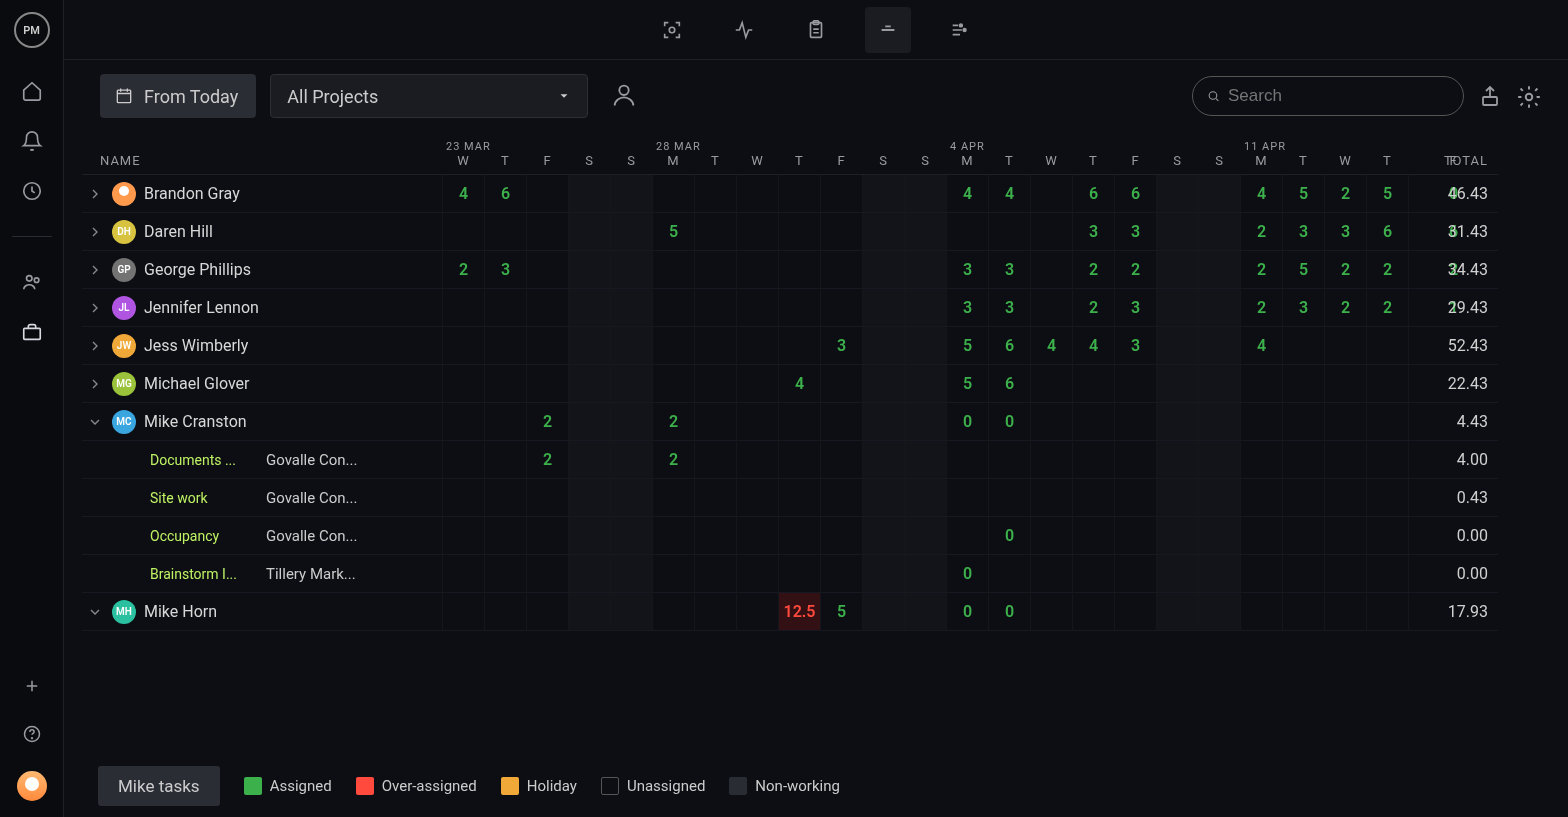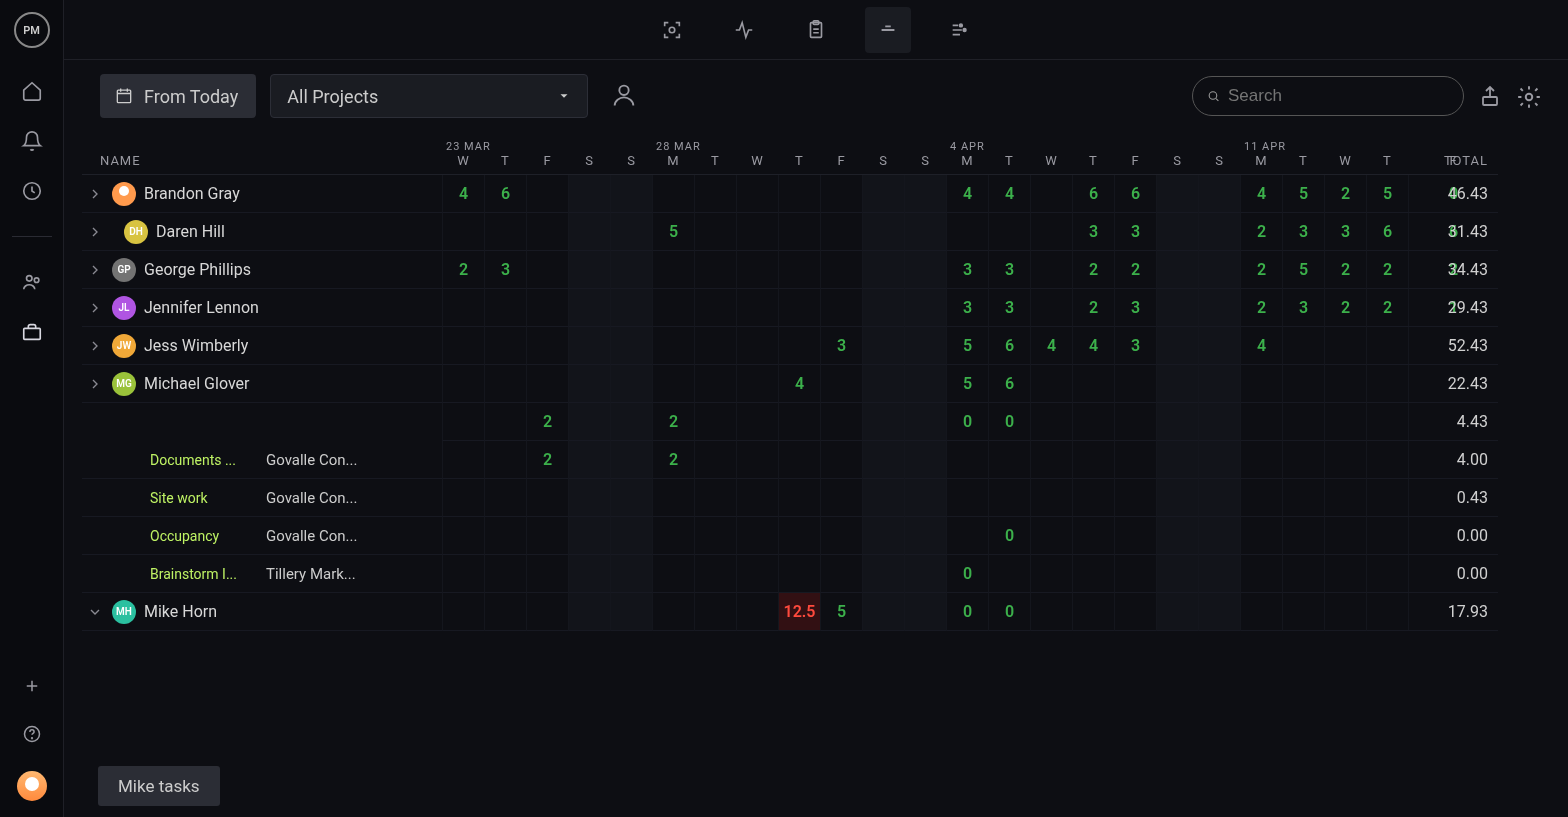--- a/index.html
+++ b/index.html
@@ -396,21 +396,21 @@
           <div class="cell" style="grid-area: 3 / 23;">2</div>
           <div class="cell" style="grid-area: 3 / 24;">5</div>
           <div class="cell" style="grid-area: 3 / 25;">0</div>
           <div class="total-cell" style="grid-area: 3 / 25;">46.43</div>
           <div class="row-name" style="grid-area: 4 / 1;">
             <div class="chevron">
               <svg viewBox="0 0 24 24" width="16" height="16" fill="none" stroke="currentColor" stroke-width="2">
                 <path d="M9 6l6 6-6 6"></path>
               </svg>
             </div>
-            <div class="avatar" style="background: rgb(216, 195, 65); margin-left: 12px;">DH</div>
+            <div class="avatar" style="background: rgb(216, 195, 65);">DH</div>
             <div class="person-name">Daren Hill</div>
           </div>
           <div class="cell" style="grid-area: 4 / 2;"></div>
           <div class="cell" style="grid-area: 4 / 3;"></div>
           <div class="cell" style="grid-area: 4 / 4;"></div>
           <div class="cell wk" style="grid-area: 4 / 5;"></div>
           <div class="cell wk" style="grid-area: 4 / 6;"></div>
           <div class="cell" style="grid-area: 4 / 7;">5</div>
           <div class="cell" style="grid-area: 4 / 8;"></div>
           <div class="cell" style="grid-area: 4 / 9;"></div>
@@ -560,20 +560,29 @@
           <div class="cell" style="grid-area: 8 / 17;"></div>
           <div class="cell" style="grid-area: 8 / 18;"></div>
           <div class="cell wk" style="grid-area: 8 / 19;"></div>
           <div class="cell wk" style="grid-area: 8 / 20;"></div>
           <div class="cell" style="grid-area: 8 / 21;"></div>
           <div class="cell" style="grid-area: 8 / 22;"></div>
           <div class="cell" style="grid-area: 8 / 23;"></div>
           <div class="cell" style="grid-area: 8 / 24;"></div>
           <div class="cell" style="grid-area: 8 / 25;"></div>
           <div class="total-cell" style="grid-area: 8 / 25;">22.43</div>
+          <div class="row-name" style="grid-area: 9 / 1;">
+            <div class="chevron">
+              <svg viewBox="0 0 24 24" width="16" height="16" fill="none" stroke="currentColor" stroke-width="2">
+                <path d="M6 9l6 6 6-6"></path>
+              </svg>
+            </div>
+            <div class="avatar" style="background: rgb(58, 166, 224);">MC</div>
+            <div class="person-name">Mike Cranston</div>
+          </div>
           <div class="cell" style="grid-area: 9 / 2;"></div>
           <div class="cell" style="grid-area: 9 / 3;"></div>
           <div class="cell" style="grid-area: 9 / 4;">2</div>
           <div class="cell wk" style="grid-area: 9 / 5;"></div>
           <div class="cell wk" style="grid-area: 9 / 6;"></div>
           <div class="cell" style="grid-area: 9 / 7;">2</div>
           <div class="cell" style="grid-area: 9 / 8;"></div>
           <div class="cell" style="grid-area: 9 / 9;"></div>
           <div class="cell" style="grid-area: 9 / 10;"></div>
           <div class="cell" style="grid-area: 9 / 11;"></div>
@@ -740,15 +749,37 @@
           <div class="cell" style="grid-area: 14 / 22;"></div>
           <div class="cell" style="grid-area: 14 / 23;"></div>
           <div class="cell" style="grid-area: 14 / 24;"></div>
           <div class="cell" style="grid-area: 14 / 25;"></div>
           <div class="total-cell" style="grid-area: 14 / 25;">17.93</div>
         </div>
     </div>
 
     <div class="footer">
       <div class="btn-show-tasks">Mike tasks</div>
+      <div id="legend" style="display:flex; gap:24px;">
+          <div class="legend-item">
+            <div class="swatch" style="background: rgb(60, 176, 75);"></div>
+            <span>Assigned</span>
+          </div>
+          <div class="legend-item">
+            <div class="swatch" style="background: rgb(255, 74, 61);"></div>
+            <span>Over-assigned</span>
+          </div>
+          <div class="legend-item">
+            <div class="swatch" style="background: rgb(240, 168, 56);"></div>
+            <span>Holiday</span>
+          </div>
+          <div class="legend-item">
+            <div class="swatch" style="background: transparent; border: 1.5px solid rgb(85, 85, 85);"></div>
+            <span>Unassigned</span>
+          </div>
+          <div class="legend-item">
+            <div class="swatch" style="background: rgb(42, 44, 52);"></div>
+            <span>Non-working</span>
+          </div>
+        </div>
     </div>
   </div>
 </div>
 
 </body></html>

